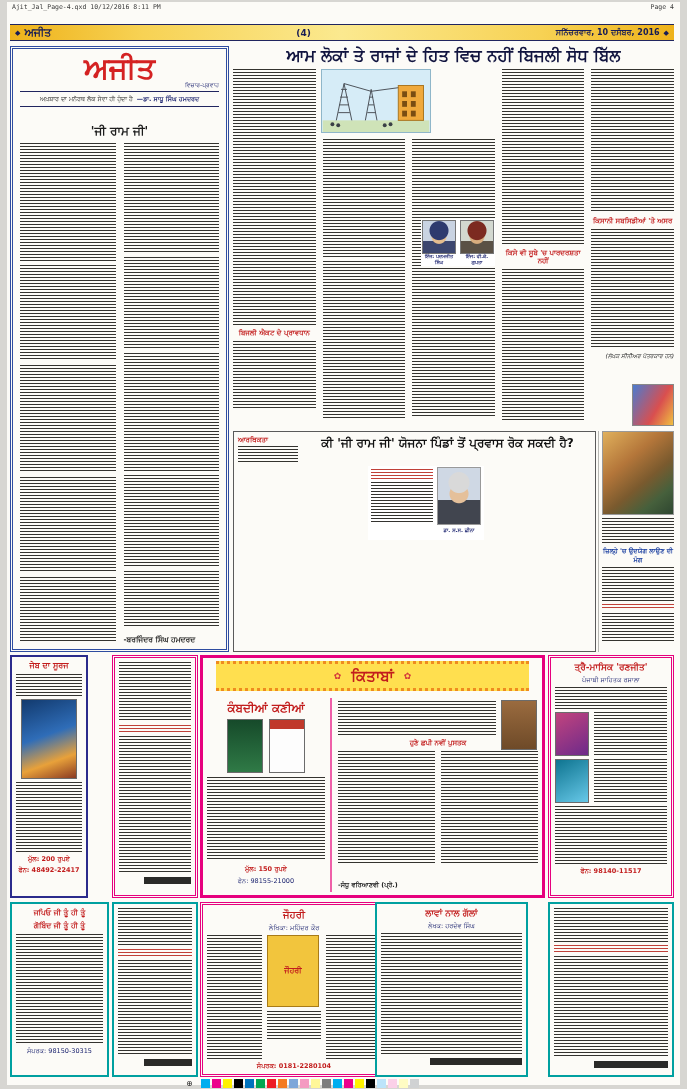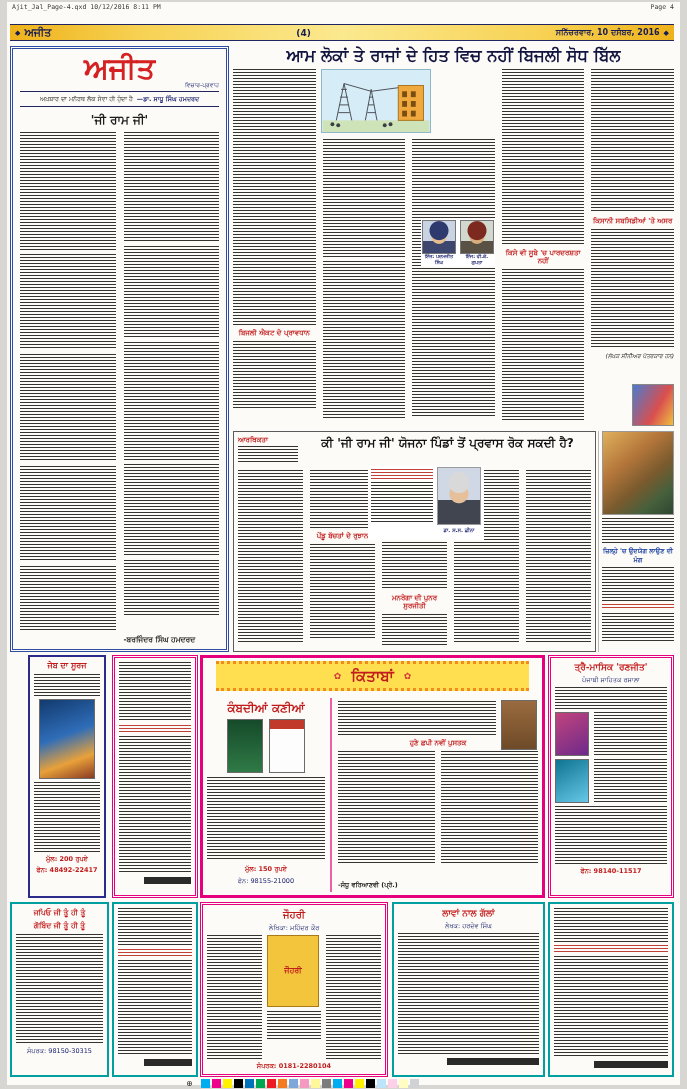--- a/index.html
+++ b/index.html
@@ -23,21 +23,21 @@
 .topbar .brand{font-weight:bold;font-size:11px}
 .topbar .pageno{font-weight:bold;font-size:9px}
 .diamond{font-size:7px}
 .grp{display:flex;align-items:center;gap:4px}
 
 .editorial{left:10px;top:46px;width:219px;height:606px;border:3px double #2e4ca0;background:#fcfbf7;padding:4px 7px;display:flex;flex-direction:column}
 .ed-logo{font-size:29px;line-height:31px;font-weight:bold;color:#d42222;text-align:center}
 .ed-sub{font-size:6px;color:#1c2470;text-align:right;margin-top:-3px}
 .rule{border-top:1px solid #20255f;margin:2px 0}
 .ed-tag{font-size:6.3px;display:flex;justify-content:center;gap:4px;padding:1px 0;white-space:nowrap;overflow:hidden}
-.ed-title{font-size:12px;font-weight:bold;text-align:center;margin:4px 0 5px}
+.ed-title{font-size:12px;font-weight:bold;text-align:center;margin:15px 0 5px}
 .ed-cols{flex:1;display:flex;gap:8px}
 .sig{font-weight:bold;font-size:7.5px;text-align:left;margin-top:auto}
 
 .headline-main{left:233px;top:46px;width:441px;height:21px;font-size:16.5px;line-height:20px;font-weight:bold;color:#11143f;text-align:center;white-space:nowrap;overflow:hidden}
 .article{left:233px;top:69px;width:441px;height:357px}
 .sp{flex:none}
 .illus{left:88px;top:0;width:110px;height:64px;border:1px solid #8fb6c9;background:#d6ecf7}
 .ph-row,.ph-caps{display:flex;gap:4px}
 .photo{width:34px;height:34px;border:1px solid #777}
 .ph1{background:radial-gradient(circle at 50% 30%,#2e3a6e 0 9px,transparent 10px),radial-gradient(circle at 50% 48%,#e5bd8e 0 7px,transparent 8px),linear-gradient(#c9d3e2 0 62%,#3c466f 62%)}
@@ -216,41 +216,20 @@
   </div>
 
   <div class="abs feature" style="position:absolute">
     <div class="f-top">
       <div class="kicker">
         <span class="kw r">ਆਰਥਿਕਤਾ</span>
         <div class="sim" style="height:18px"></div>
       </div>
       <div class="f-head">ਕੀ 'ਜੀ ਰਾਮ ਜੀ' ਯੋਜਨਾ ਪਿੰਡਾਂ ਤੋਂ ਪ੍ਰਵਾਸ ਰੋਕ ਸਕਦੀ ਹੈ?</div>
     </div>
-    <div class="cols f-body">
-      <div class="col">
-        <div class="sim" style="height:174px"></div>
-      </div>
-      <div class="col">
-        <div class="sim" style="height:58px"></div>
-        <div class="sub r">ਪੇਂਡੂ ਬੱਚਤਾਂ ਦੇ ਰੁਝਾਨ</div>
-        <div class="sim" style="height:94px"></div>
-      </div>
-      <div class="col">
-        <div class="sim" style="height:120px"></div>
-        <div class="sub r">ਮਨਰੇਗਾ ਦੀ ਪੁਨਰ ਸੁਰਜੀਤੀ</div>
-        <div class="sim" style="height:32px"></div>
-      </div>
-      <div class="col">
-        <div class="sim" style="height:174px"></div>
-      </div>
-      <div class="col">
-        <div class="sim" style="height:174px"></div>
-      </div>
-    </div>
     <div class="abs f-overlay">
       <div class="f-quote">
         <div class="sim rd" style="height:10px"></div>
         <div class="sim" style="height:42px"></div>
       </div>
       <div class="f-photo"></div>
       <div class="f-cap nv">ਡਾ. ਸ.ਸ. ਛੀਨਾ</div>
     </div>
   </div>
 
@@ -258,21 +237,21 @@
 
   <div class="abs sidecol">
     <div class="side-img"></div>
     <div class="sim" style="height:26px"></div>
     <div class="side-sub">ਜ਼ਿਲ੍ਹੇ 'ਚ ਉਦਯੋਗ ਲਾਉਣ ਦੀ ਮੰਗ</div>
     <div class="sim" style="height:34px"></div>
     <div class="sim rd" style="height:6px"></div>
     <div class="sim" style="height:28px"></div>
   </div>
 
-  <div class="abs ad bd-navy" style="left:28px;top:655px;width:78px;height:243px">
+  <div class="abs ad bd-navy" style="left:10px;top:655px;width:78px;height:243px">
     <div class="ad-title-r" style="font-size:8px">ਜੇਬ ਦਾ ਸੂਰਜ</div>
     <div class="sim" style="height:22px"></div>
     <div class="cover cov-blue" style="width:56px;height:80px;align-self:center"></div>
     <div class="sim" style="height:70px"></div>
     <div class="ad-small-r">ਮੁੱਲ: 200 ਰੁਪਏ</div>
     <div class="ad-small-r">ਫੋਨ: 48492-22417</div>
   </div>
 
   <div class="abs ad bd-pink" style="left:112px;top:655px;width:86px;height:243px">
     <div class="sim" style="height:60px"></div>
@@ -350,21 +329,21 @@
         <div class="cov-yellow" style="width:52px;height:72px">
           <span>ਜੌਹਰੀ</span>
         </div>
         <div class="sim" style="height:28px"></div>
       </div>
       <div class="sim" style="flex:1"></div>
     </div>
     <div class="ad-small-r">ਸੰਪਰਕ: 0181-2280104</div>
   </div>
 
-  <div class="abs ad bd-teal" style="left:392px;top:902px;width:153px;height:175px">
+  <div class="abs ad bd-teal" style="left:375px;top:902px;width:153px;height:175px">
     <div class="ad-title-r" style="font-size:9px">ਲਾਵਾਂ ਨਾਲ ਗੱਲਾਂ</div>
     <div class="ad-small-nv">ਲੇਖਕ: ਹਰਦੇਵ ਸਿੰਘ</div>
     <div class="sim" style="height:122px"></div>
     <div class="sigbar"></div>
   </div>
 
   <div class="abs ad bd-teal" style="left:548px;top:902px;width:126px;height:175px">
     <div class="sim" style="height:34px"></div>
     <div class="sim rd" style="height:8px"></div>
     <div class="sim" style="height:102px"></div>

